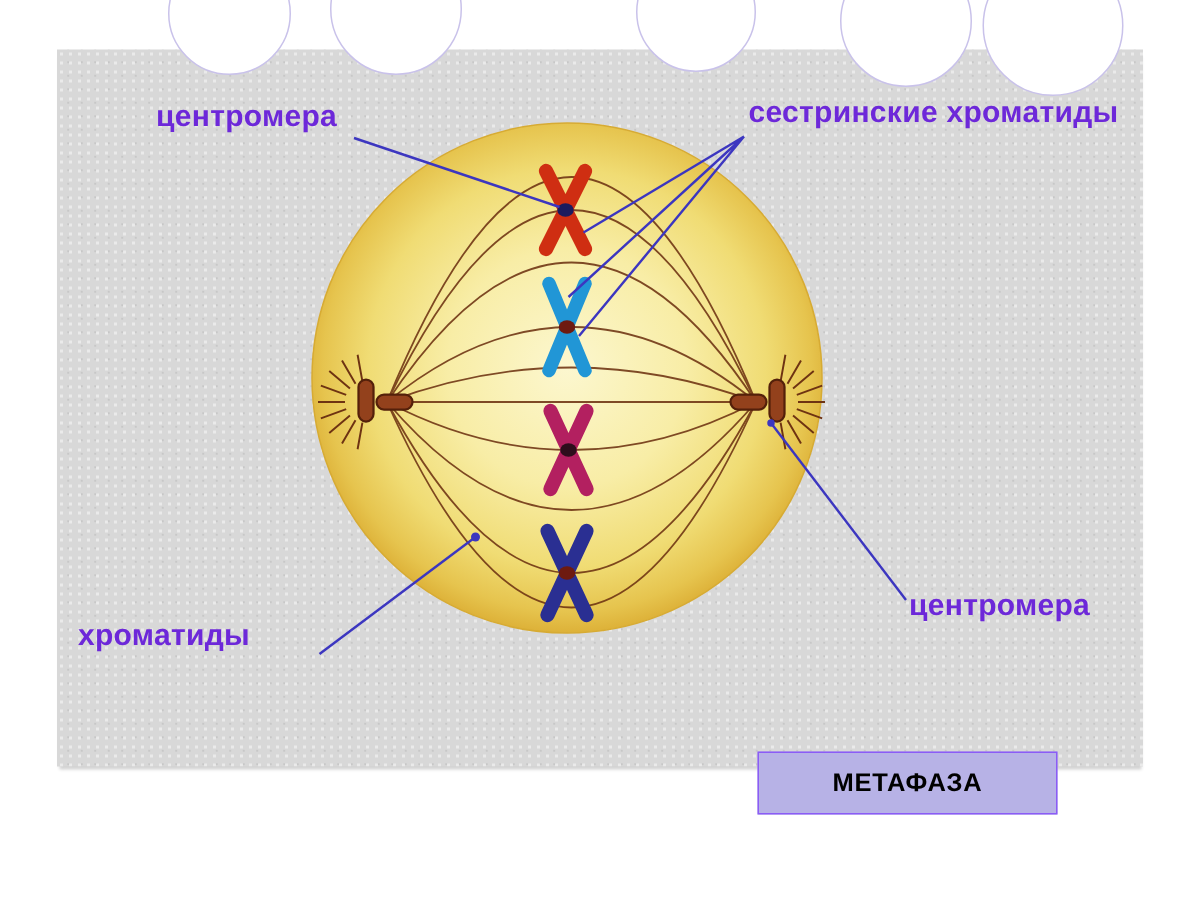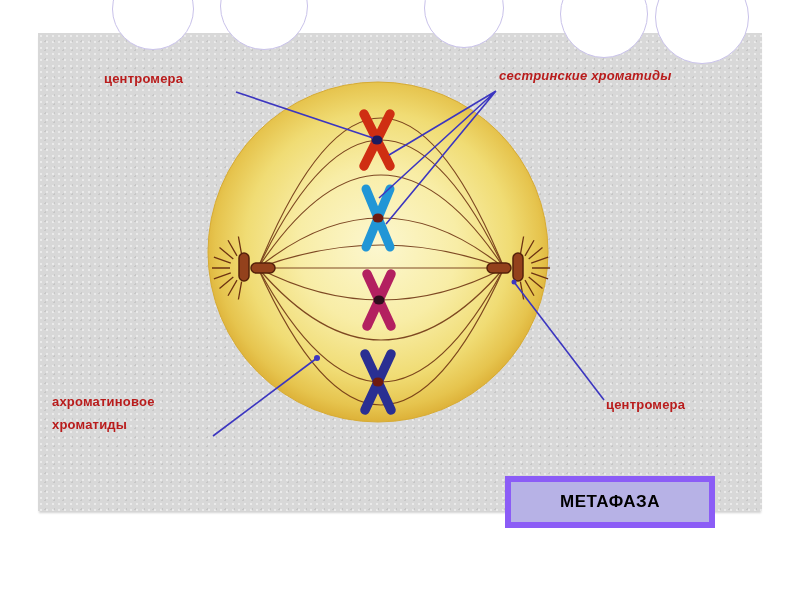--- a/index.html
+++ b/index.html
@@ -20,26 +20,26 @@
     z-index:1;
   }
   .deco{
     position:absolute;border-radius:50%;
     background:#ffffff;border:1px solid #c9c2ea;
     z-index:2;
   }
   svg.diagram{position:absolute;left:0;top:0;z-index:3;pointer-events:none;}
   .lbl{
     position:absolute;z-index:4;
-    color:#b91c1c;font-weight:bold;font-size:13px;letter-spacing:.2px;
+    color:#6d28d9;font-weight:bold;font-size:20px;letter-spacing:.2px;
     line-height:23px;white-space:nowrap;
   }
   .phase-box{
-    position:absolute;left:505px;top:476px;width:198px;height:40px;
-    background:#b7b2e6;border:6px solid #8b5cf6;
+    position:absolute;left:505px;top:501px;width:198px;height:40px;
+    background:#b7b2e6;border:1px solid #8b5cf6;
     display:flex;align-items:center;justify-content:center;
     z-index:5;
     color:#000000;font-size:17px;font-weight:600;letter-spacing:.5px;
   }
 </style>
 </head>
 <body>
 
 <div class="panel"></div>
 
@@ -111,24 +111,24 @@
     <path d="M496 91 L389 155 M496 91 L379 198 M496 91 L386 224"></path>
     <path d="M213 436 L317 358"></path>
     <path d="M604 400 L514 282"></path>
   </g>
   <circle cx="317" cy="358" r="3" fill="#3c36c0"></circle>
   <circle cx="514" cy="282" r="2.5" fill="#3c36c0"></circle>
 </svg>
 
 <div class="lbl" style="left:104px;top:67px;">центромера</div>
 
-<div class="lbl" style="left:499px;top:64px;font-style:italic;">сестринские хроматиды</div>
+<div class="lbl" style="left:499px;top:64px;">сестринские хроматиды</div>
 
 <div class="lbl" style="left:52px;top:390px;">
-  <span>ахроматиновое</span><br>
+  <br>
   <span>хроматиды</span>
 </div>
 
 <div class="lbl" style="left:606px;top:393px;">центромера</div>
 
 <div class="phase-box">
   <span>МЕТАФАЗА</span>
 </div>
 
 </body></html>

